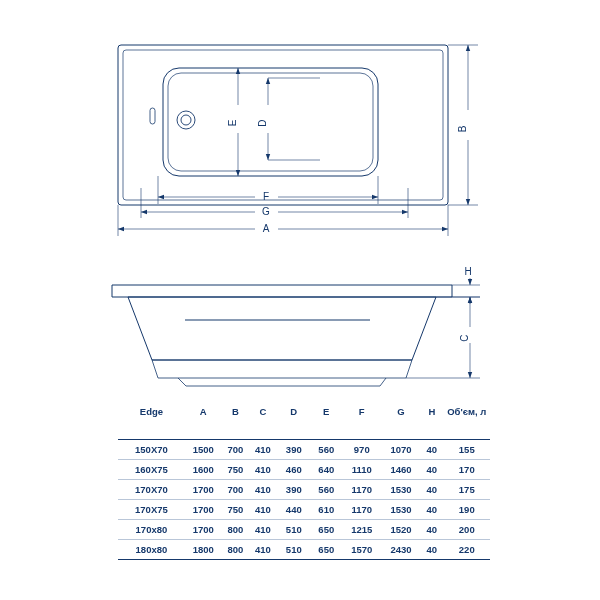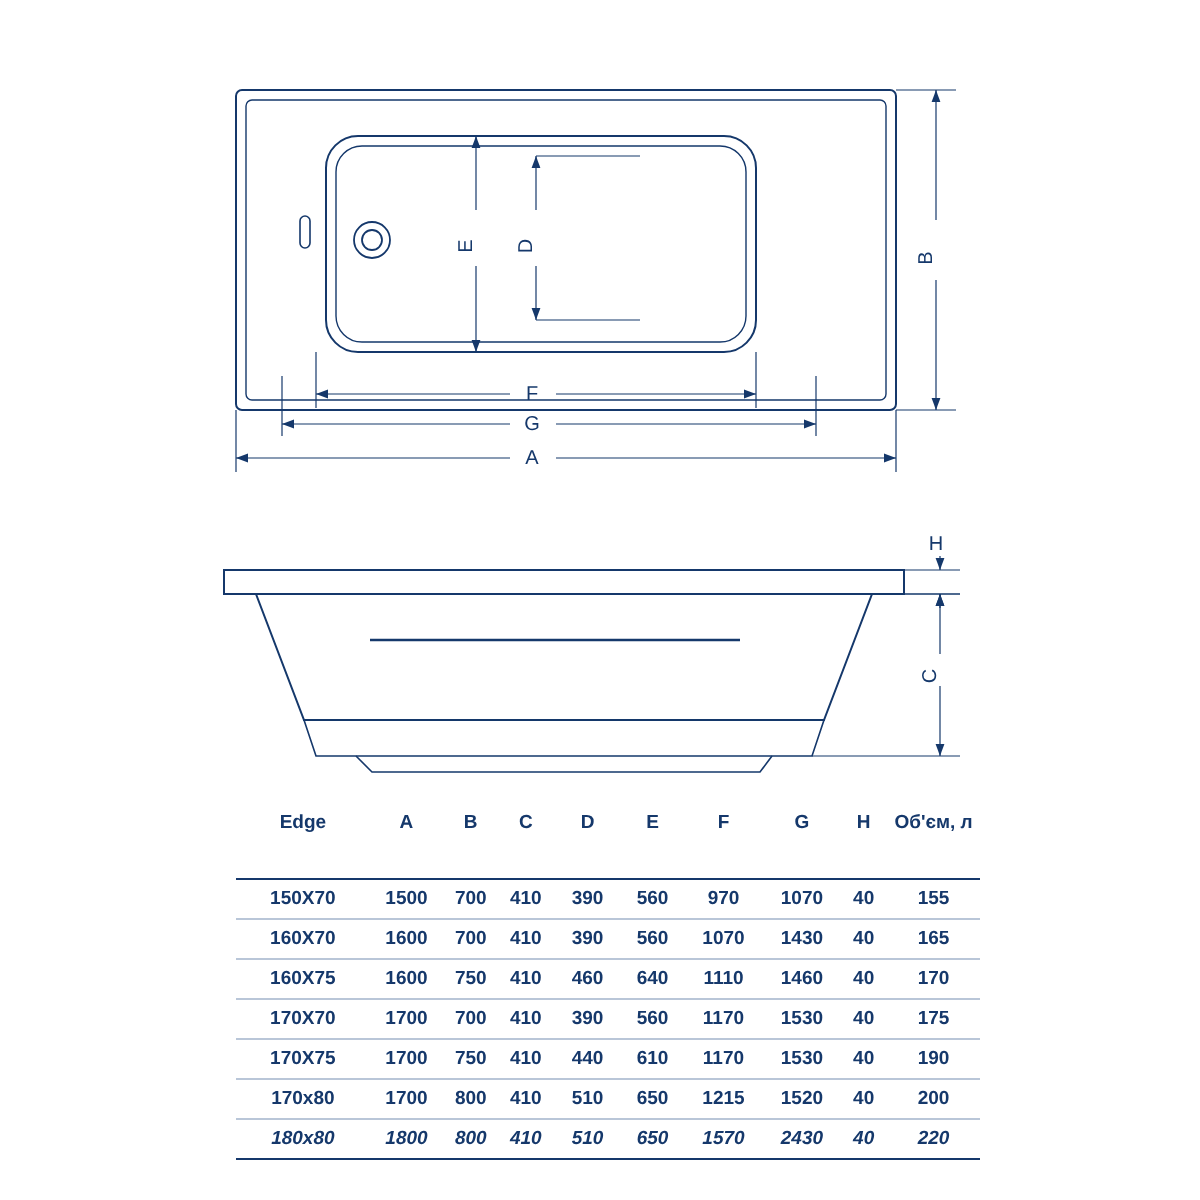--- a/index.html
+++ b/index.html
@@ -51,21 +51,20 @@
   table.spec thead th {
     border-bottom: 1px solid #15386b;
     font-weight: bold;
     padding-bottom: 18px;
   }
   table.spec tbody td {
     border-bottom: 1px solid #b9c6d8;
   }
   table.spec tbody tr:last-child td {
     border-bottom: 1px solid #15386b;
-    font-style: italic;
   }
   th.c-model, td.c-model {
     text-align: left;
     padding-left: 4px;
     width: 74px;
   }
   .c-a  { width: 40px; }
   .c-b  { width: 30px; }
   .c-c  { width: 30px; }
   .c-d  { width: 38px; }
@@ -195,32 +194,20 @@
           <td class="c-b">700</td>
           <td class="c-c">410</td>
           <td class="c-d">390</td>
           <td class="c-e">560</td>
           <td class="c-f">970</td>
           <td class="c-g">1070</td>
           <td class="c-h">40</td>
           <td class="c-v">155</td>
         </tr>
         <tr>
-          <td class="c-model">160X70</td>
-          <td class="c-a">1600</td>
-          <td class="c-b">700</td>
-          <td class="c-c">410</td>
-          <td class="c-d">390</td>
-          <td class="c-e">560</td>
-          <td class="c-f">1070</td>
-          <td class="c-g">1430</td>
-          <td class="c-h">40</td>
-          <td class="c-v">165</td>
-        </tr>
-        <tr>
           <td class="c-model">160X75</td>
           <td class="c-a">1600</td>
           <td class="c-b">750</td>
           <td class="c-c">410</td>
           <td class="c-d">460</td>
           <td class="c-e">640</td>
           <td class="c-f">1110</td>
           <td class="c-g">1460</td>
           <td class="c-h">40</td>
           <td class="c-v">170</td>

